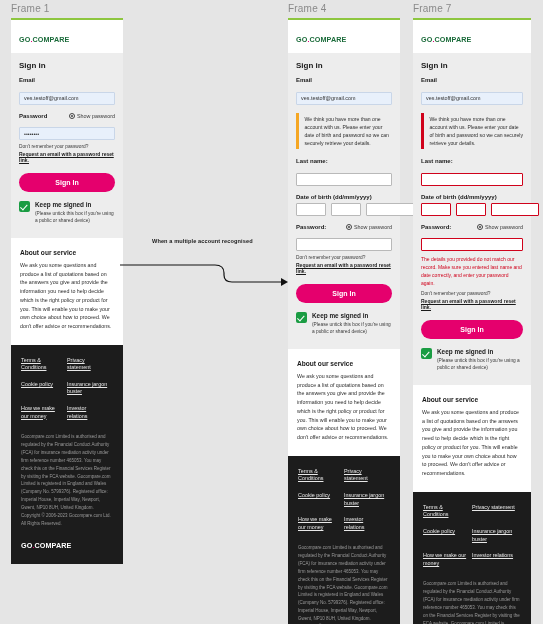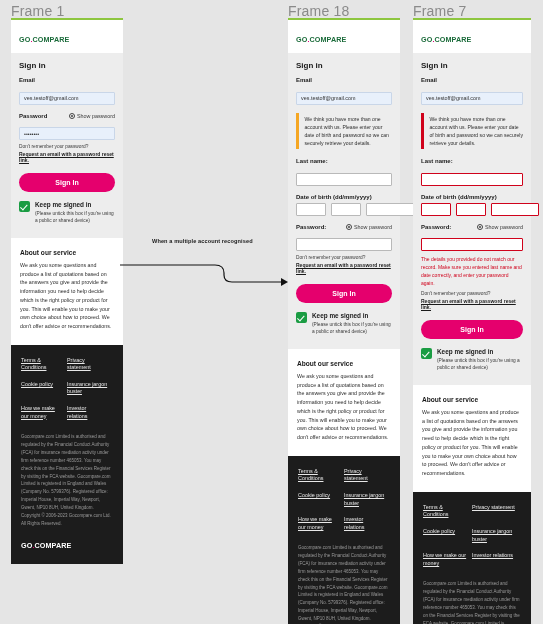--- a/index.html
+++ b/index.html
@@ -6,21 +6,21 @@
   html, body {
     width: 543px; height: 624px;
     background: #e5e5e5;
     font-family: "Liberation Sans", sans-serif;
     overflow: hidden;
   }
   .canvas { position: relative; width:543px; height:624px; }
 
   .frame { position:absolute; background:#fff; }
   .frame-title {
-    font-size: 14px; color:#8a8a8a; font-weight:400;
+    font-size: 10px; color:#8a8a8a; font-weight:400;
     position:absolute; top:-15px; left:0; letter-spacing:.2px;
   }
   .topbar { height:2px; background:#8dc63f; }
 
   .logo-bar { background:#fff; padding:8px 8px 7px 8px; }
   .logo {
     font-size:7.2px; font-weight:700; color:#1b6b3a; letter-spacing:.1px;
     font-family:"Liberation Sans", sans-serif;
   }
   .logo .dot { color:#e6007e; }
@@ -160,21 +160,21 @@
         <a class="flink" href="#">Insurance jargon buster</a>
         <a class="flink" href="#">How we make our money</a>
         <a class="flink" href="#">Investor relations</a>
       </div>
       <div class="legal">Gocompare.com Limited is authorised and regulated by the Financial Conduct Authority (FCA) for insurance mediation activity under firm reference number 465053. You may check this on the Financial Services Register by visiting the FCA website. Gocompare.com Limited is registered in England and Wales (Company No. 5799376). Registered office: Imperial House, Imperial Way, Newport, Gwent, NP10 8UH, United Kingdom. Copyright © 2006-2023 Gocompare.com Ltd. All Rights Reserved.</div>
       <div class="flogo"><span>GO</span><span class="dot">.</span><span>COMPARE</span></div>
     </div>
   </div>
 
   <div class="frame" style="left:288px; top:18px; width:112px;">
-    <div class="frame-title">Frame 18</div>
+    <div class="frame-title">Frame 4</div>
     <div class="topbar"></div>
 
     <div class="logo-bar">
       <span class="logo"><span>GO</span><span class="dot">.</span><span>COMPARE</span></span>
     </div>
 
     <div class="body-area">
       <h2 class="signin">Sign in</h2>
 
       <div class="field-label">Email</div>

